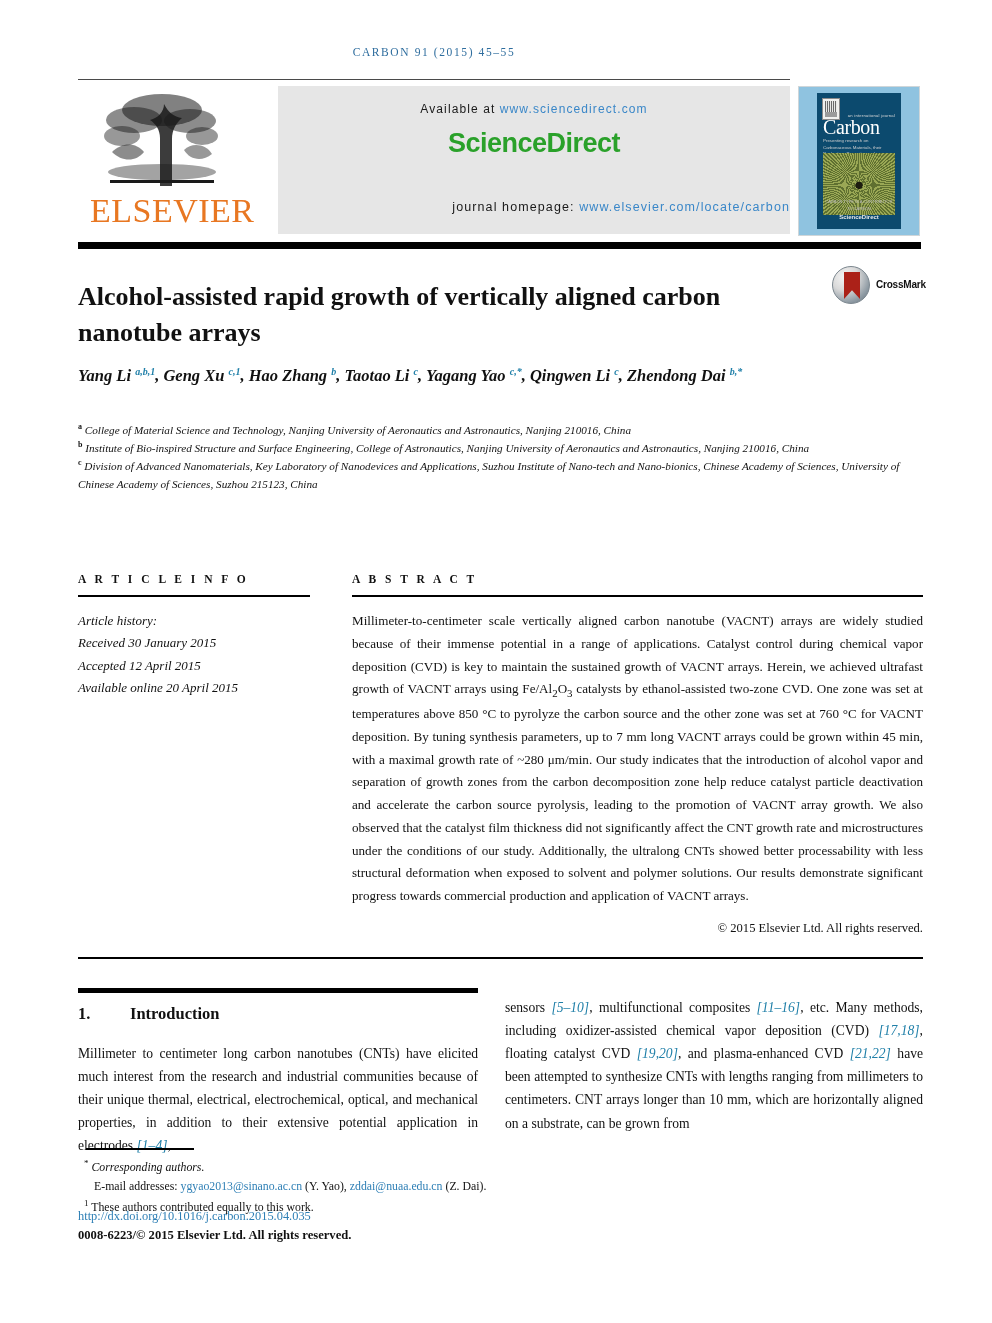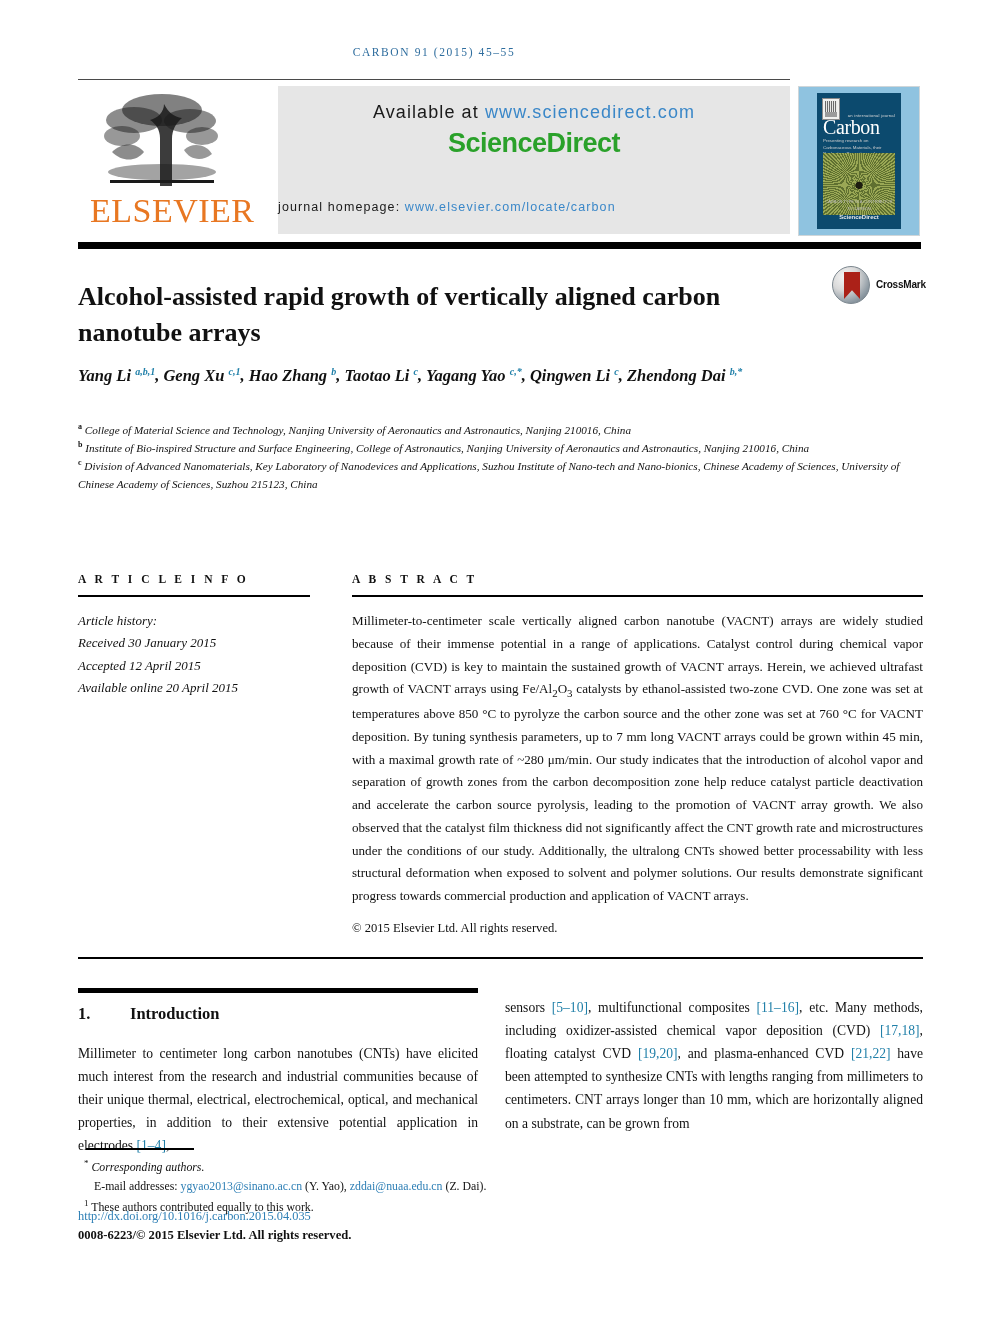--- a/index.html
+++ b/index.html
@@ -79,21 +79,21 @@
     line-height: 1;
     white-space: nowrap;
   }
 
   .avail-line {
     position: absolute;
     left: 200px; top: 16px;
     width: 512px;
     text-align: center;
     font-family: "Liberation Sans", sans-serif;
-    font-size: 18px;
+    font-size: 12px;
     letter-spacing: 1.1px;
     color: #1a1a1a;
     white-space: nowrap;
   }
   .avail-line .url { color: #3a87c8; }
 
   .sd-word {
     position: absolute;
     left: 200px; top: 42px;
     width: 512px;
@@ -103,21 +103,21 @@
     font-size: 27px;
     letter-spacing: -0.5px;
     color: #2aa12a;
     white-space: nowrap;
   }
 
   .homepage-line {
     position: absolute;
     left: 200px; top: 114px;
     width: 512px;
-    text-align: left;
+    text-align: right;
     font-family: "Liberation Sans", sans-serif;
     font-size: 12.5px;
     letter-spacing: 1.1px;
     color: #1a1a1a;
     white-space: nowrap;
   }
   .homepage-line .url { color: #3a87c8; }
 
   
   .cover {
@@ -309,20 +309,21 @@
   .abs-body {
     margin-top: 13px;
     font-family: "Liberation Serif", serif;
     font-size: 13.1px;
     line-height: 1.74;
     color: #111;
     text-align: justify;
   }
   .abs-copy {
     margin-top: 13px;
+    text-align: right;
     font-family: "Liberation Serif", serif;
     font-size: 12.6px;
     color: #111;
   }
 
   .rule-thin-2 {
     position: absolute;
     left: 78px; top: 957px;
     width: 845px; height: 1.6px;
     background: #000;
@@ -355,21 +356,21 @@
   .h1 .num { display: inline-block; width: 52px; }
   .para {
     margin-top: 18px;
     font-family: "Liberation Serif", serif;
     font-size: 13.6px;
     line-height: 1.70;
     color: #111;
     text-align: justify;
   }
   .body-right .para { margin-top: 0; }
-  .ref { color: #1f7fa8; }
+  .ref { color: #1f7fa8; font-style: italic; }
 
   
   .fn-rule {
     position: absolute;
     left: 86px; top: 1148px;
     width: 108px; height: 1.6px;
     background: #000;
   }
   .footnotes {
     position: absolute;

